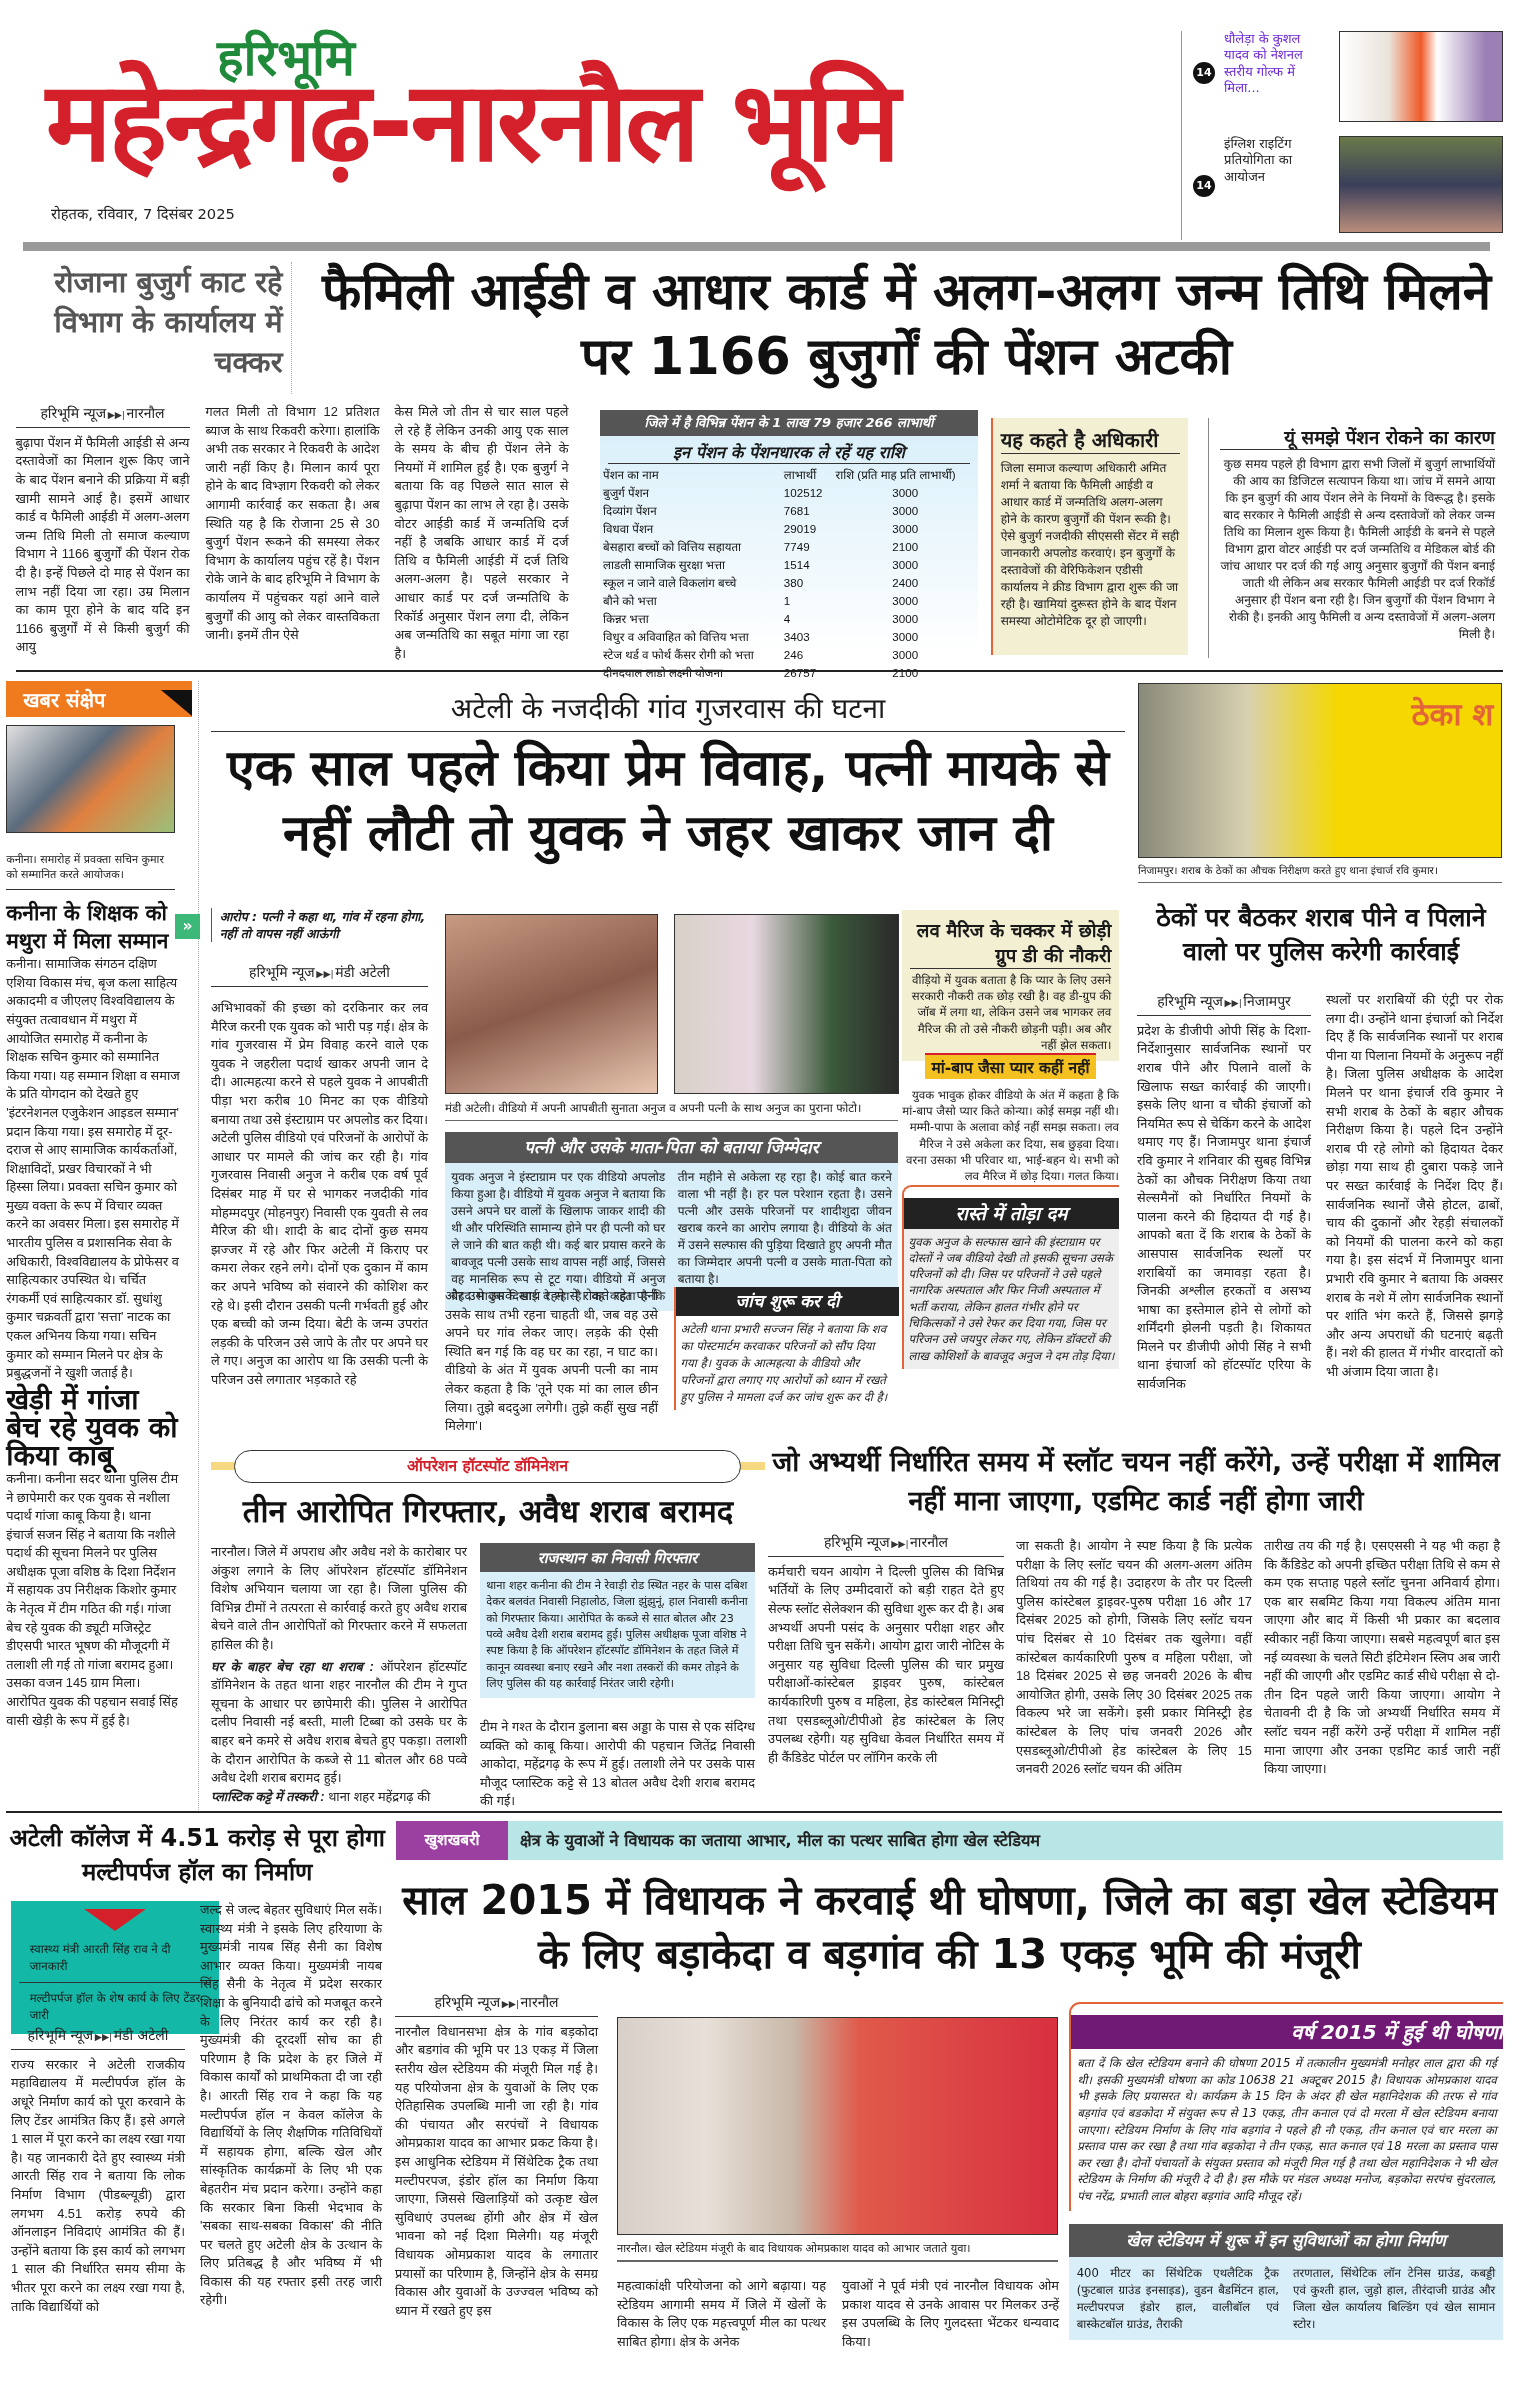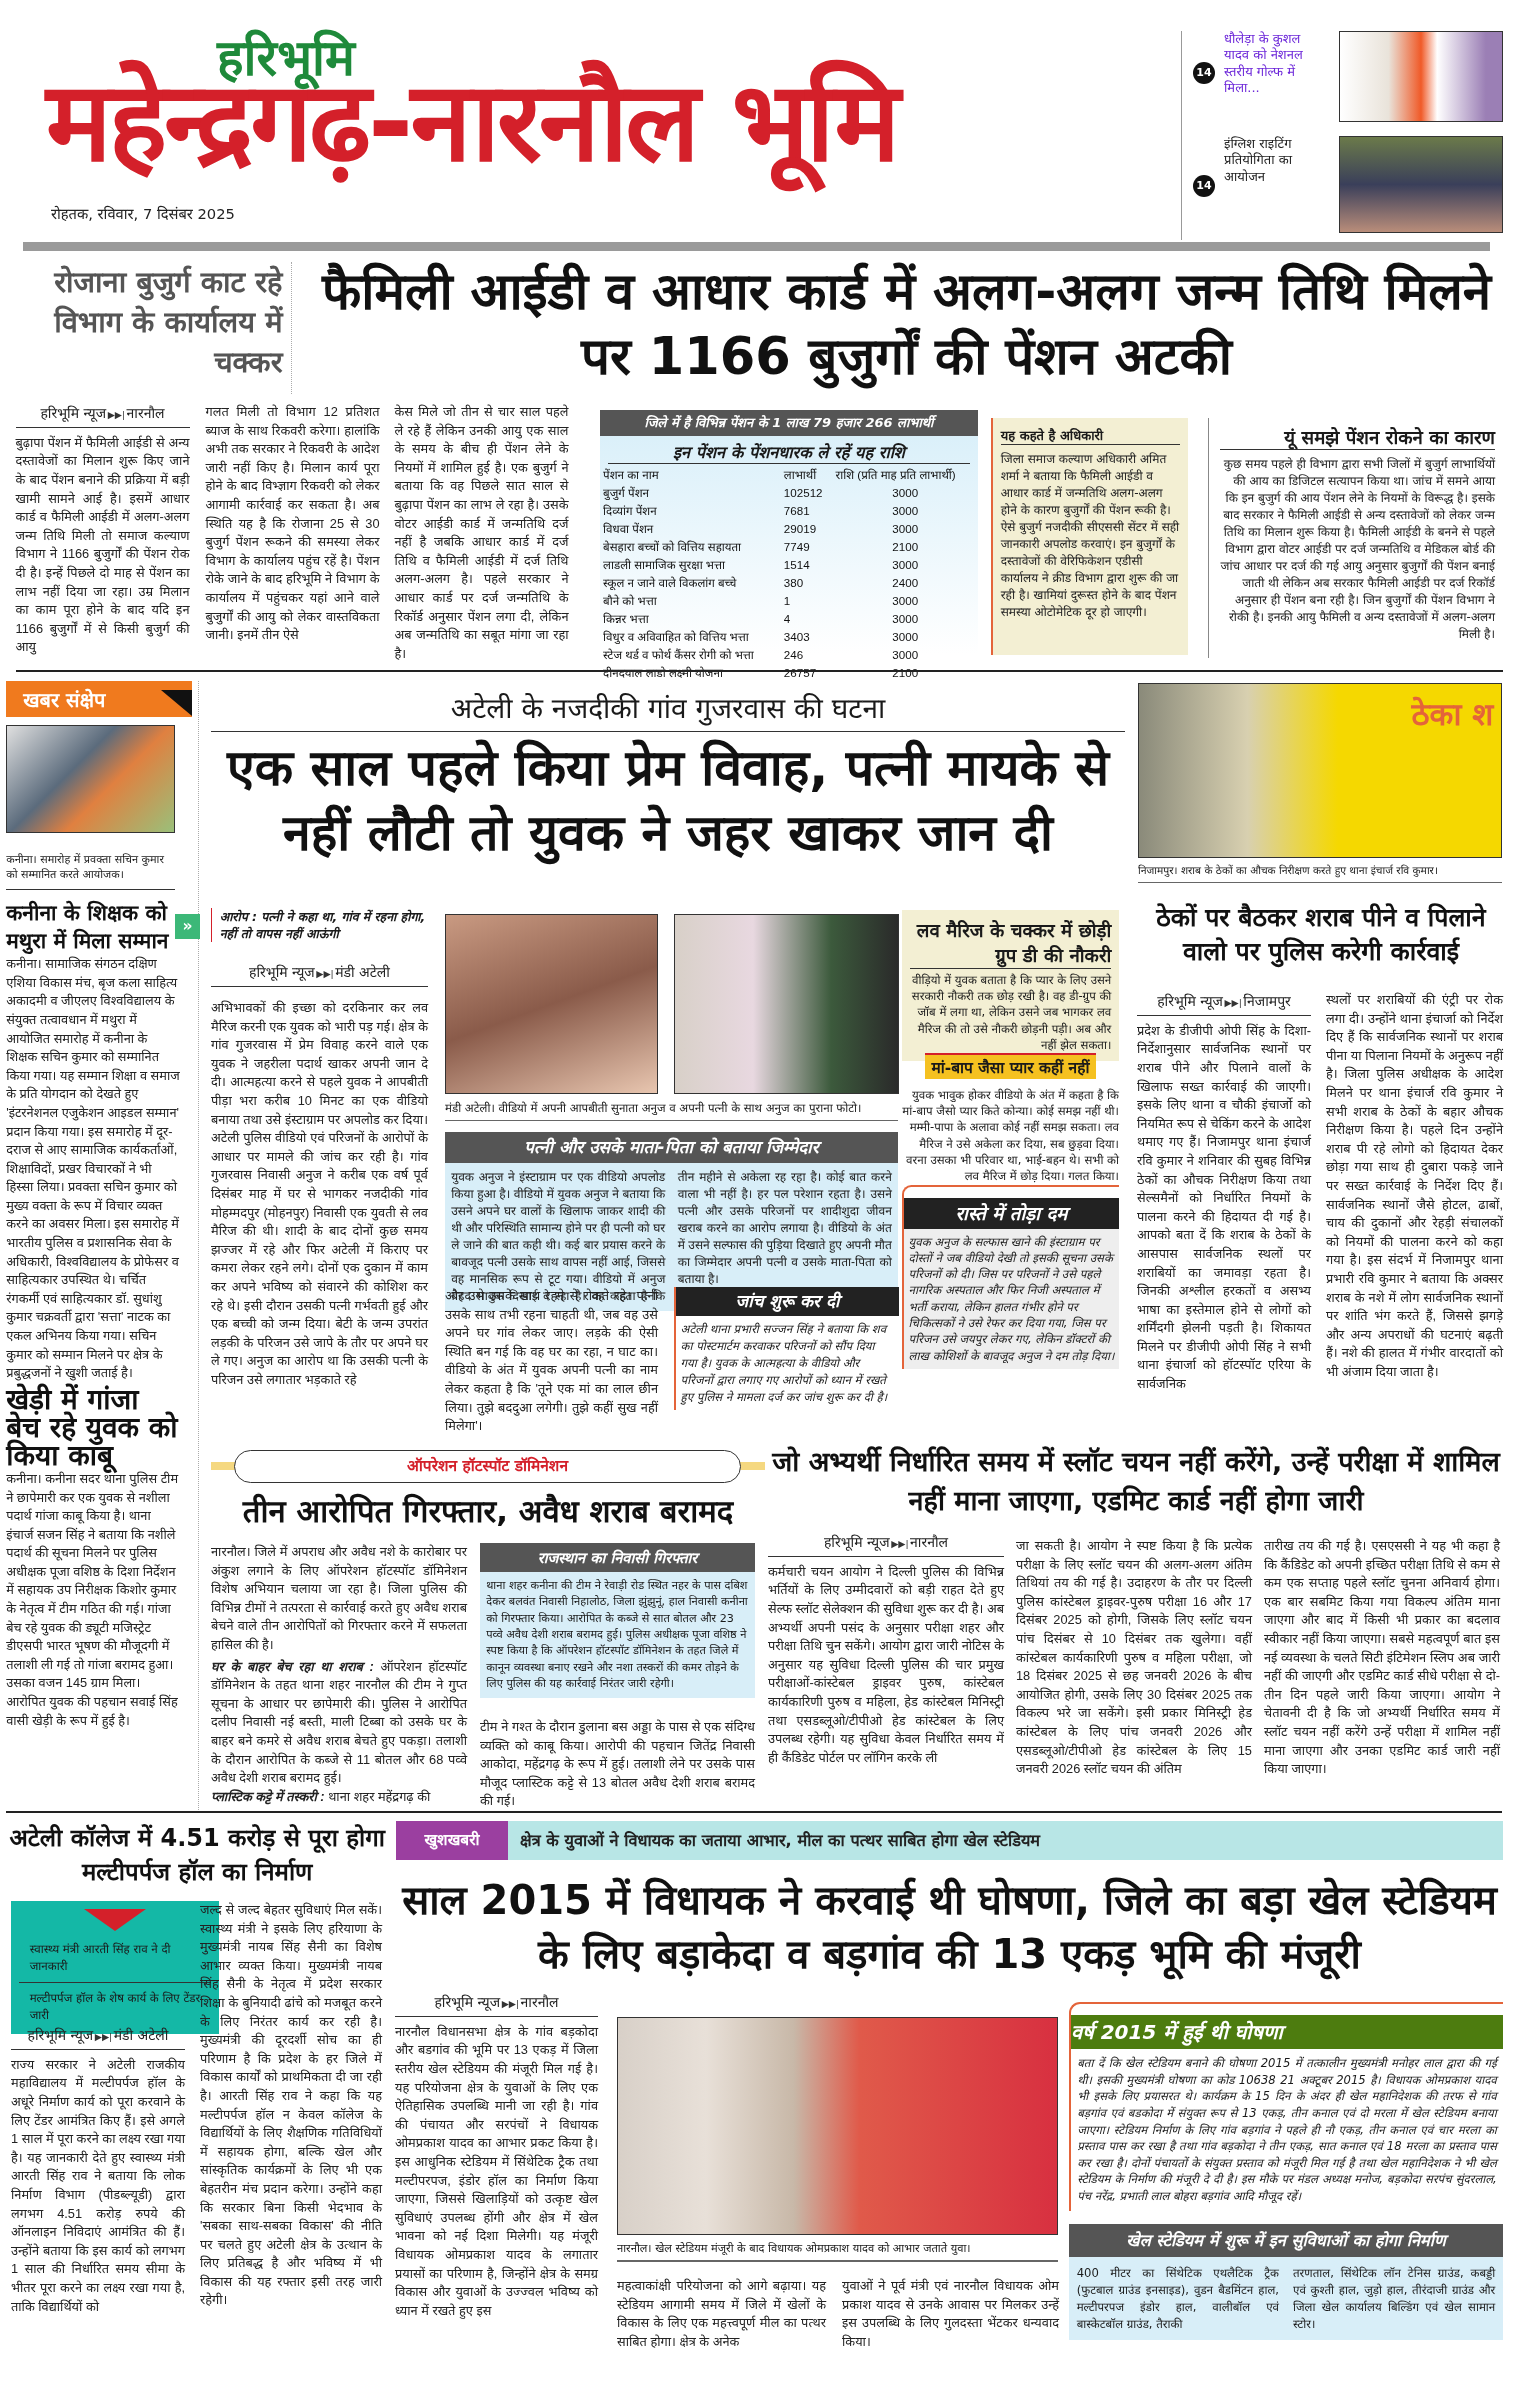--- a/index.html
+++ b/index.html
@@ -114,21 +114,21 @@
     <tr>
           <td>दीनदयाल लाडो लक्ष्मी योजना</td>
           <td>26757</td>
           <td class="c">2100</td>
         </tr>
   </tbody>
     </table>
 </div>
 
 <div class="abs" style="left:991px;top:418px;width:197px;height:237px;background:#f3efd3;border-left:2.3px solid #e4643a;padding:7.7px;">
-  <div style="font-size:13px;font-weight:bold;border-bottom:1.5px solid #333;margin-bottom:6.2px;">यह कहते है अधिकारी</div>
+  <div style="font-size:20px;font-weight:bold;border-bottom:1.5px solid #333;margin-bottom:6.2px;">यह कहते है अधिकारी</div>
   <div style="font-size:12px;line-height:17px;color:#222;">जिला समाज कल्याण अधिकारी अमित शर्मा ने बताया कि फैमिली आईडी व आधार कार्ड में जन्मतिथि अलग-अलग होने के कारण बुजुर्गों की पेंशन रूकी है। ऐसे बुजुर्ग नजदीकी सीएससी सेंटर में सही जानकारी अपलोड करवाएं। इन बुजुर्गों के दस्तावेजों की वेरिफिकेशन एडीसी कार्यालय ने क्रीड विभाग द्वारा शुरू की जा रही है। खामियां दुरूस्त होने के बाद पेंशन समस्या ओटोमेटिक दूर हो जाएगी।</div>
 </div>
 
 <div class="abs" style="left:1208px;top:418px;width:287px;height:240px;border-left:1.5px solid #888;padding:0 0 0 11px;">
   <div style="font-size:18.6px;font-weight:bold;text-align:right;border-bottom:1.5px solid #333;margin:6.2px 0;">यूं समझे पेंशन रोकने का कारण</div>
   <div style="font-size:12px;line-height:17px;text-align:right;color:#222;">कुछ समय पहले ही विभाग द्वारा सभी जिलों में बुजुर्ग लाभार्थियों की आय का डिजिटल सत्यापन किया था। जांच में समने आया कि इन बुजुर्ग की आय पेंशन लेने के नियमों के विरूद्ध है। इसके बाद सरकार ने फैमिली आईडी से अन्य दस्तावेजों को लेकर जन्म तिथि का मिलान शुरू किया है। फैमिली आईडी के बनने से पहले विभाग द्वारा वोटर आईडी पर दर्ज जन्मतिथि व मेडिकल बोर्ड की जांच आधार पर दर्ज की गई आयु अनुसार बुजुर्गों की पेंशन बनाई जाती थी लेकिन अब सरकार फैमिली आईडी पर दर्ज रिकॉर्ड अनुसार ही पेंशन बना रही है। जिन बुजुर्गों की पेंशन विभाग ने रोकी है। इनकी आयु फैमिली व अन्य दस्तावेजों में अलग-अलग मिली है।</div>
 </div>
 
 <div class="abs hr" style="left:15.5px;top:670px;width:1487px;"></div>
 
@@ -247,21 +247,21 @@
   <div class="byline"><span>हरिभूमि न्यूज</span><span class="arr">▶▶|</span><span>नारनौल</span></div>
   <div class="p">नारनौल विधानसभा क्षेत्र के गांव बड़कोदा और बडगांव की भूमि पर 13 एकड़ में जिला स्तरीय खेल स्टेडियम की मंजूरी मिल गई है। यह परियोजना क्षेत्र के युवाओं के लिए एक ऐतिहासिक उपलब्धि मानी जा रही है। गांव की पंचायत और सरपंचों ने विधायक ओमप्रकाश यादव का आभार प्रकट किया है। इस आधुनिक स्टेडियम में सिंथेटिक ट्रैक तथा मल्टीपरपज, इंडोर हॉल का निर्माण किया जाएगा, जिससे खिलाड़ियों को उत्कृष्ट खेल सुविधाएं उपलब्ध होंगी और क्षेत्र में खेल भावना को नई दिशा मिलेगी। यह मंजूरी विधायक ओमप्रकाश यादव के लगातार प्रयासों का परिणाम है, जिन्होंने क्षेत्र के समग्र विकास और युवाओं के उज्ज्वल भविष्य को ध्यान में रखते हुए इस</div>
 </div>
 
 <div class="abs photo" style="left:617px;top:2017px;width:441px;height:218px;background:linear-gradient(90deg,#d8d0c8,#e8e0d8 20%,#c8b8a8 40%,#e05a4a 55%,#d83040 100%);"></div>
 <div class="abs" style="left:617px;top:2240px;width:441px;font-size:11.2px;border-bottom:2.3px solid #666;padding-bottom:4.6px;">नारनौल। खेल स्टेडियम मंजूरी के बाद विधायक ओमप्रकाश यादव को आभार जताते युवा।</div>
 <div class="abs p" style="left:617px;top:2277px;width:209px;">महत्वाकांक्षी परियोजना को आगे बढ़ाया। यह स्टेडियम आगामी समय में जिले में खेलों के विकास के लिए एक महत्त्वपूर्ण मील का पत्थर साबित होगा। क्षेत्र के अनेक</div>
 <div class="abs p" style="left:842px;top:2277px;width:217px;">युवाओं ने पूर्व मंत्री एवं नारनौल विधायक ओम प्रकाश यादव से उनके आवास पर मिलकर उन्हें इस उपलब्धि के लिए गुलदस्ता भेंटकर धन्यवाद किया।</div>
 
 <div class="abs" style="left:1069px;top:2002px;width:434px;border-left:2.3px solid #e4643a;border-top:2.3px solid #e4643a;border-radius:11px 0 0 0;">
-  <div style="background:#4d7c0f;color:#fff;font-size:20px;font-weight:bold;font-style:italic;text-align:left;height:34px;line-height:34px;margin-top:11px;">वर्ष 2015 में हुई थी घोषणा</div>
+  <div style="background:#701a75;color:#fff;font-size:20px;font-weight:bold;font-style:italic;text-align:right;height:34px;line-height:34px;margin-top:11px;">वर्ष 2015 में हुई थी घोषणा</div>
   <div style="font-size:11.6px;line-height:16.6px;font-style:italic;padding:6.2px;text-align:justify;">बता दें कि खेल स्टेडियम बनाने की घोषणा 2015 में तत्कालीन मुख्यमंत्री मनोहर लाल द्वारा की गई थी। इसकी मुख्यमंत्री घोषणा का कोड 10638 21 अक्टूबर 2015 है। विधायक ओमप्रकाश यादव भी इसके लिए प्रयासरत थे। कार्यक्रम के 15 दिन के अंदर ही खेल महानिदेशक की तरफ से गांव बड़गांव एवं बडकोदा में संयुक्त रूप से 13 एकड़, तीन कनाल एवं दो मरला में खेल स्टेडियम बनाया जाएगा। स्टेडियम निर्माण के लिए गांव बड़गांव ने पहले ही नौ एकड़, तीन कनाल एवं चार मरला का प्रस्ताव पास कर रखा है तथा गांव बड़कोदा ने तीन एकड़, सात कनाल एवं 18 मरला का प्रस्ताव पास कर रखा है। दोनों पंचायतों के संयुक्त प्रस्ताव को मंजूरी मिल गई है तथा खेल महानिदेशक ने भी खेल स्टेडियम के निर्माण की मंजूरी दे दी है। इस मौके पर मंडल अध्यक्ष मनोज, बड़कोदा सरपंच सुंदरलाल, पंच नरेंद्र, प्रभाती लाल बोहरा बड़गांव आदि मौजूद रहें।</div>
 </div>
 <div class="abs" style="left:1069px;top:2224px;width:434px;">
   <div class="grey-bar" style="height:33px;line-height:33px;font-size:16.3px;background:#555;">खेल स्टेडियम में शुरू में इन सुविधाओं का होगा निर्माण</div>
   <div style="background:#d8eef8;display:flex;gap:14px;padding:7.7px;">
     <div style="flex:1;font-size:11.6px;line-height:17px;text-align:justify;">400 मीटर का सिंथेटिक एथलैटिक ट्रैक (फुटबाल ग्राउंड इनसाइड), वुडन बैडमिंटन हाल, मल्टीपरपज इंडोर हाल, वालीबॉल एवं बास्केटबॉल ग्राउंड, तैराकी</div>
     <div style="flex:1;font-size:11.6px;line-height:17px;text-align:justify;">तरणताल, सिंथेटिक लॉन टेनिस ग्राउंड, कबड्डी एवं कुश्ती हाल, जुड़ो हाल, तीरंदाजी ग्राउंड और जिला खेल कार्यालय बिल्डिंग एवं खेल सामान स्टोर।</div>
   </div>
 </div>
 

